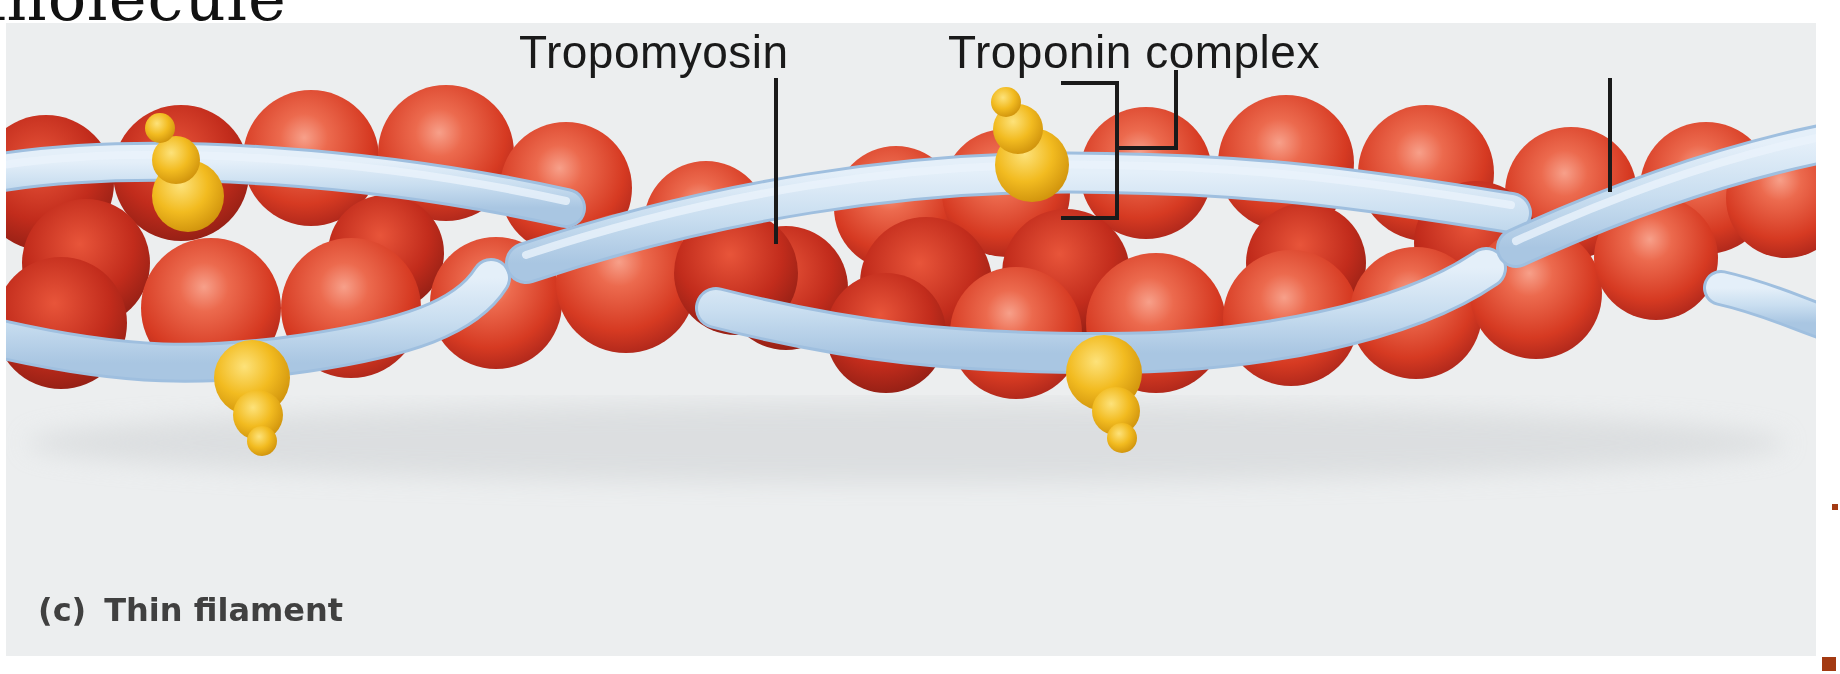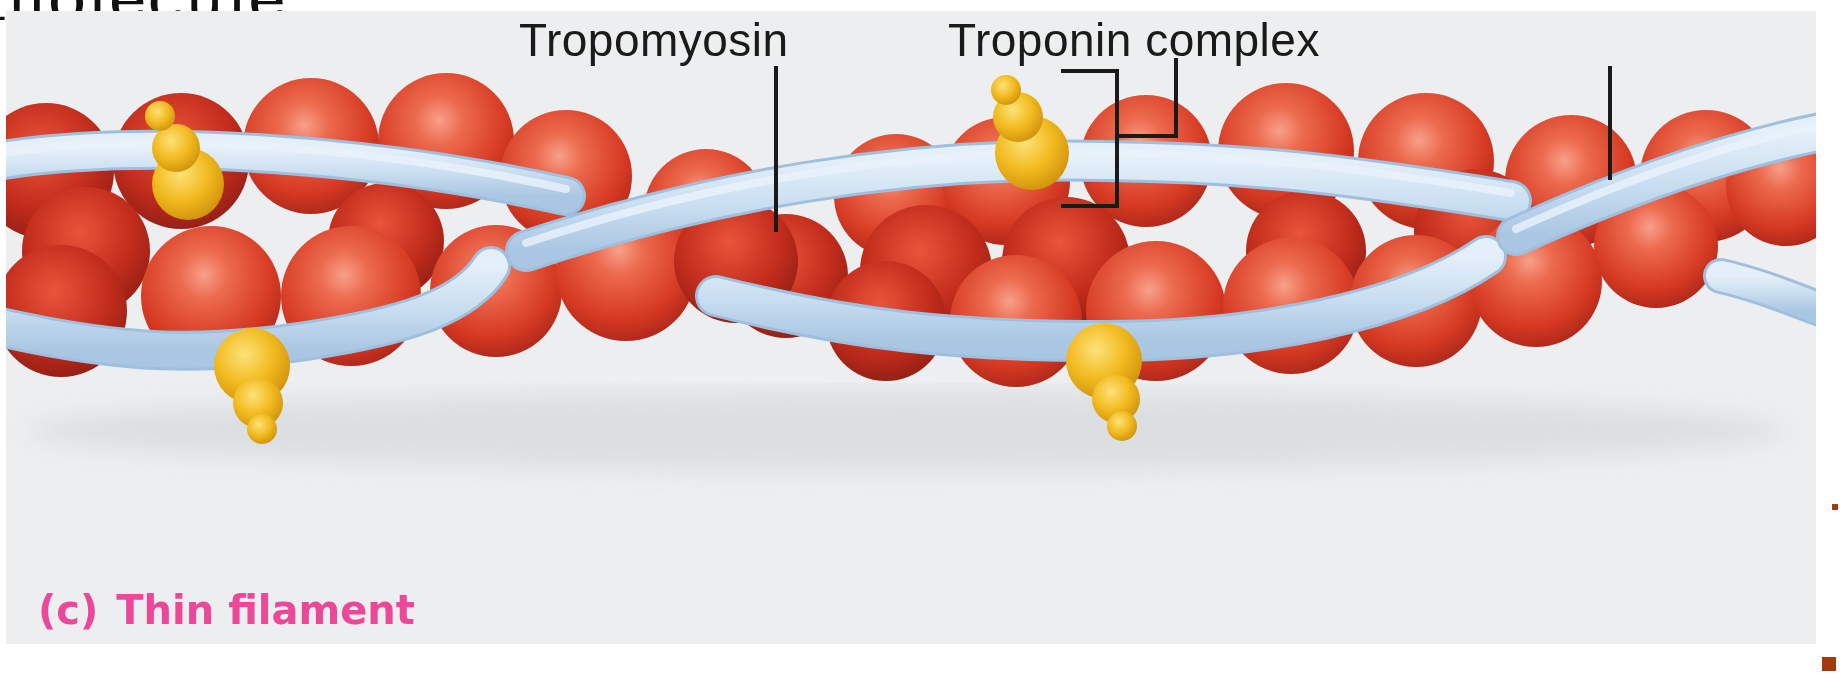--- a/index.html
+++ b/index.html
@@ -3,31 +3,31 @@
 <meta charset="utf-8">
 <style>
   html, body { margin:0; padding:0; background:#ffffff; }
   body { width:1840px; height:674px; position:relative; overflow:hidden; font-family:"Liberation Sans", sans-serif; }
   .cropped-title {
     position:absolute; left:-14px; top:-34px; height:58px; overflow:hidden;
     font-family:"DejaVu Serif", "Liberation Serif", serif; font-size:64px; line-height:64px; color:#111;
     letter-spacing:1px;
   }
   .panel {
-    position:absolute; left:6px; top:11px; width:1810px; height:633px;
+    position:absolute; left:6px; top:23px; width:1810px; height:633px;
     background:#eceeef;
   }
   .panel svg { position:absolute; left:0; top:0; }
   .label {
     position:absolute; font-family:"Liberation Sans", sans-serif; font-size:46px; color:#1a1a1a;
     line-height:46px; white-space:nowrap; letter-spacing:0.5px;
   }
   .caption {
     position:absolute; left:38px; top:588px; font-family:"DejaVu Sans", sans-serif; font-weight:bold;
-    font-size:40px; color:#ec4899; line-height:44px; white-space:nowrap;
+    font-size:32px; color:#404040; line-height:44px; white-space:nowrap;
   }
   .caption .letter { margin-right:18px; }
   .nav-marker { position:absolute; background:#a33a12; }
 </style>
 </head>
 <body>
 
 <div class="cropped-title">molecule</div>
 
 <div class="panel">

